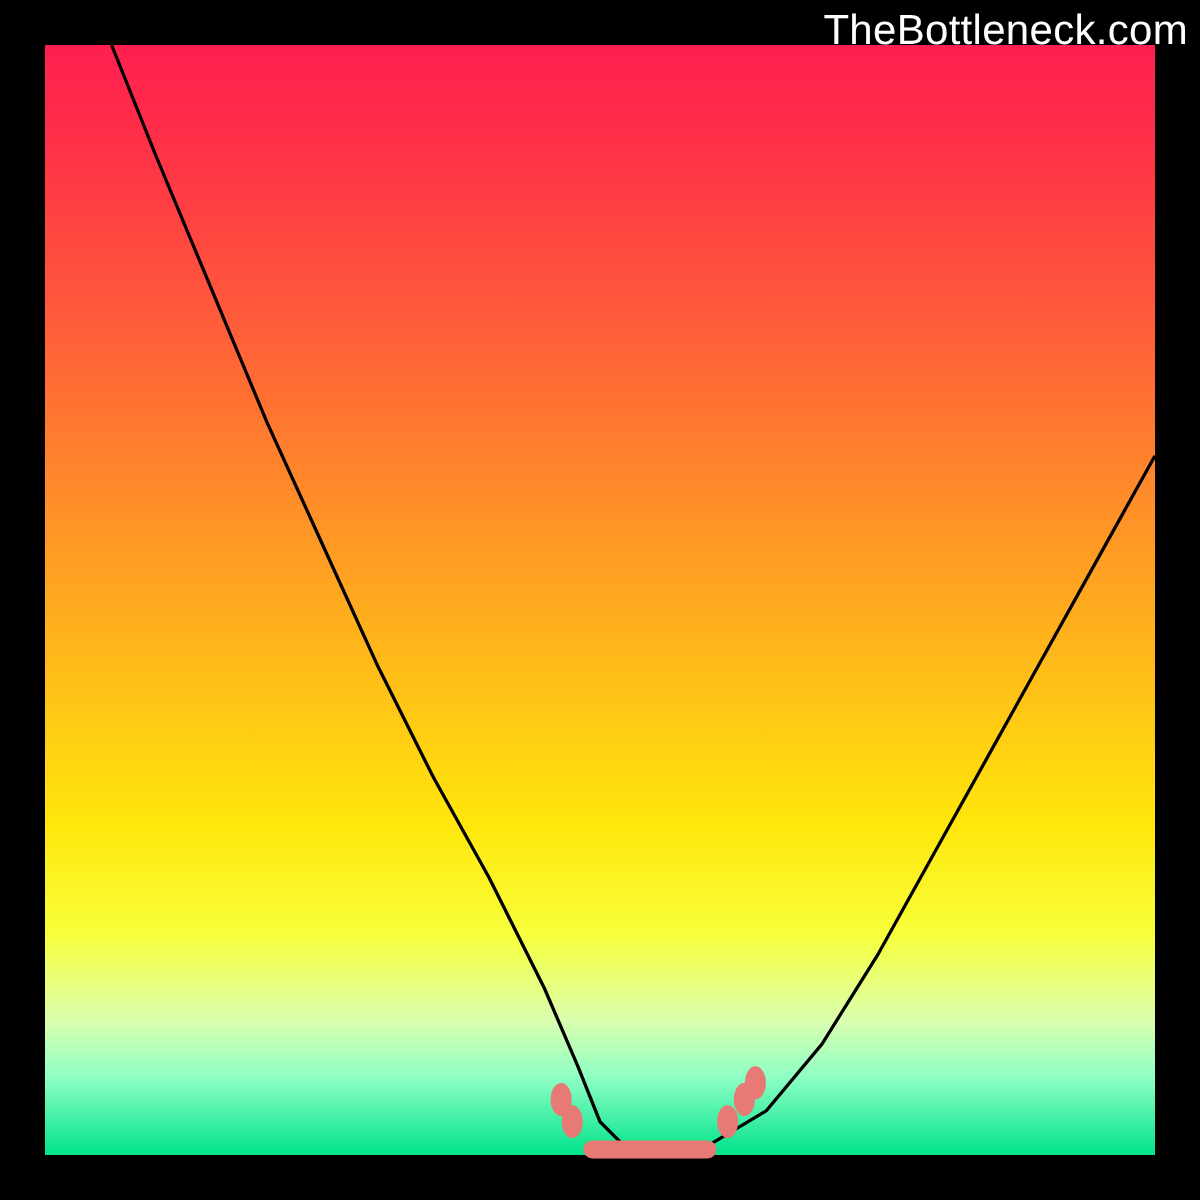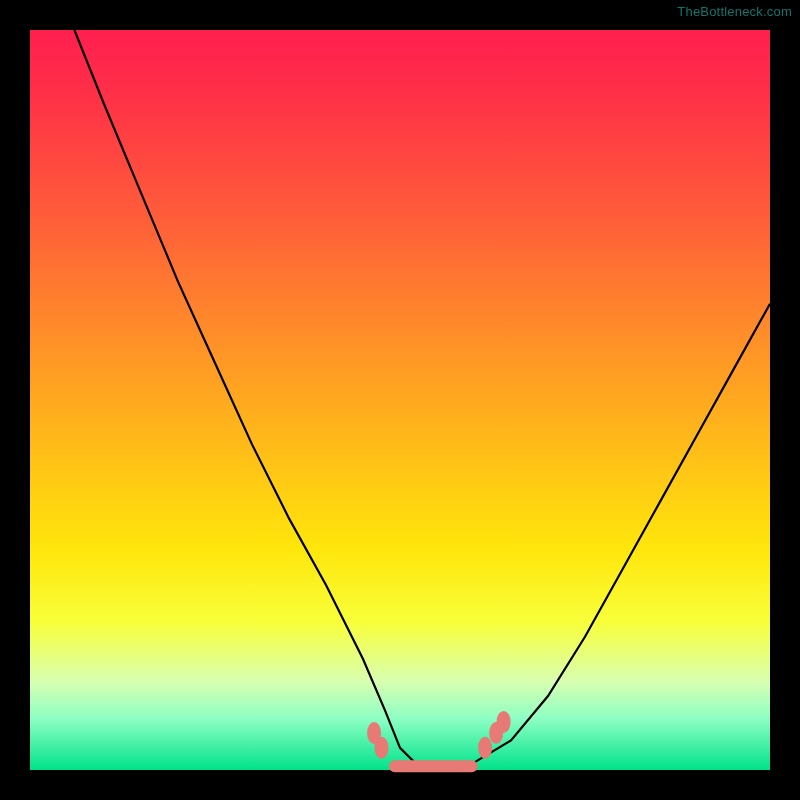--- a/index.html
+++ b/index.html
@@ -35,22 +35,22 @@
       #f8ff3a 80%,
       #d9ffb0 88%,
       #8effc4 93%,
       #00e28a 100%
     );
   }
   .watermark {
     position: absolute;
     top: 4px;
     right: 8px;
-    color: #0f766e;
-    font-size: 13px;
+    color: #ffffff;
+    font-size: 28px;
     letter-spacing: 0.2px;
     user-select: none;
   }
   svg.curve {
     position: absolute;
     left: 0;
     top: 0;
     width: 740px;
     height: 740px;
     overflow: visible;

